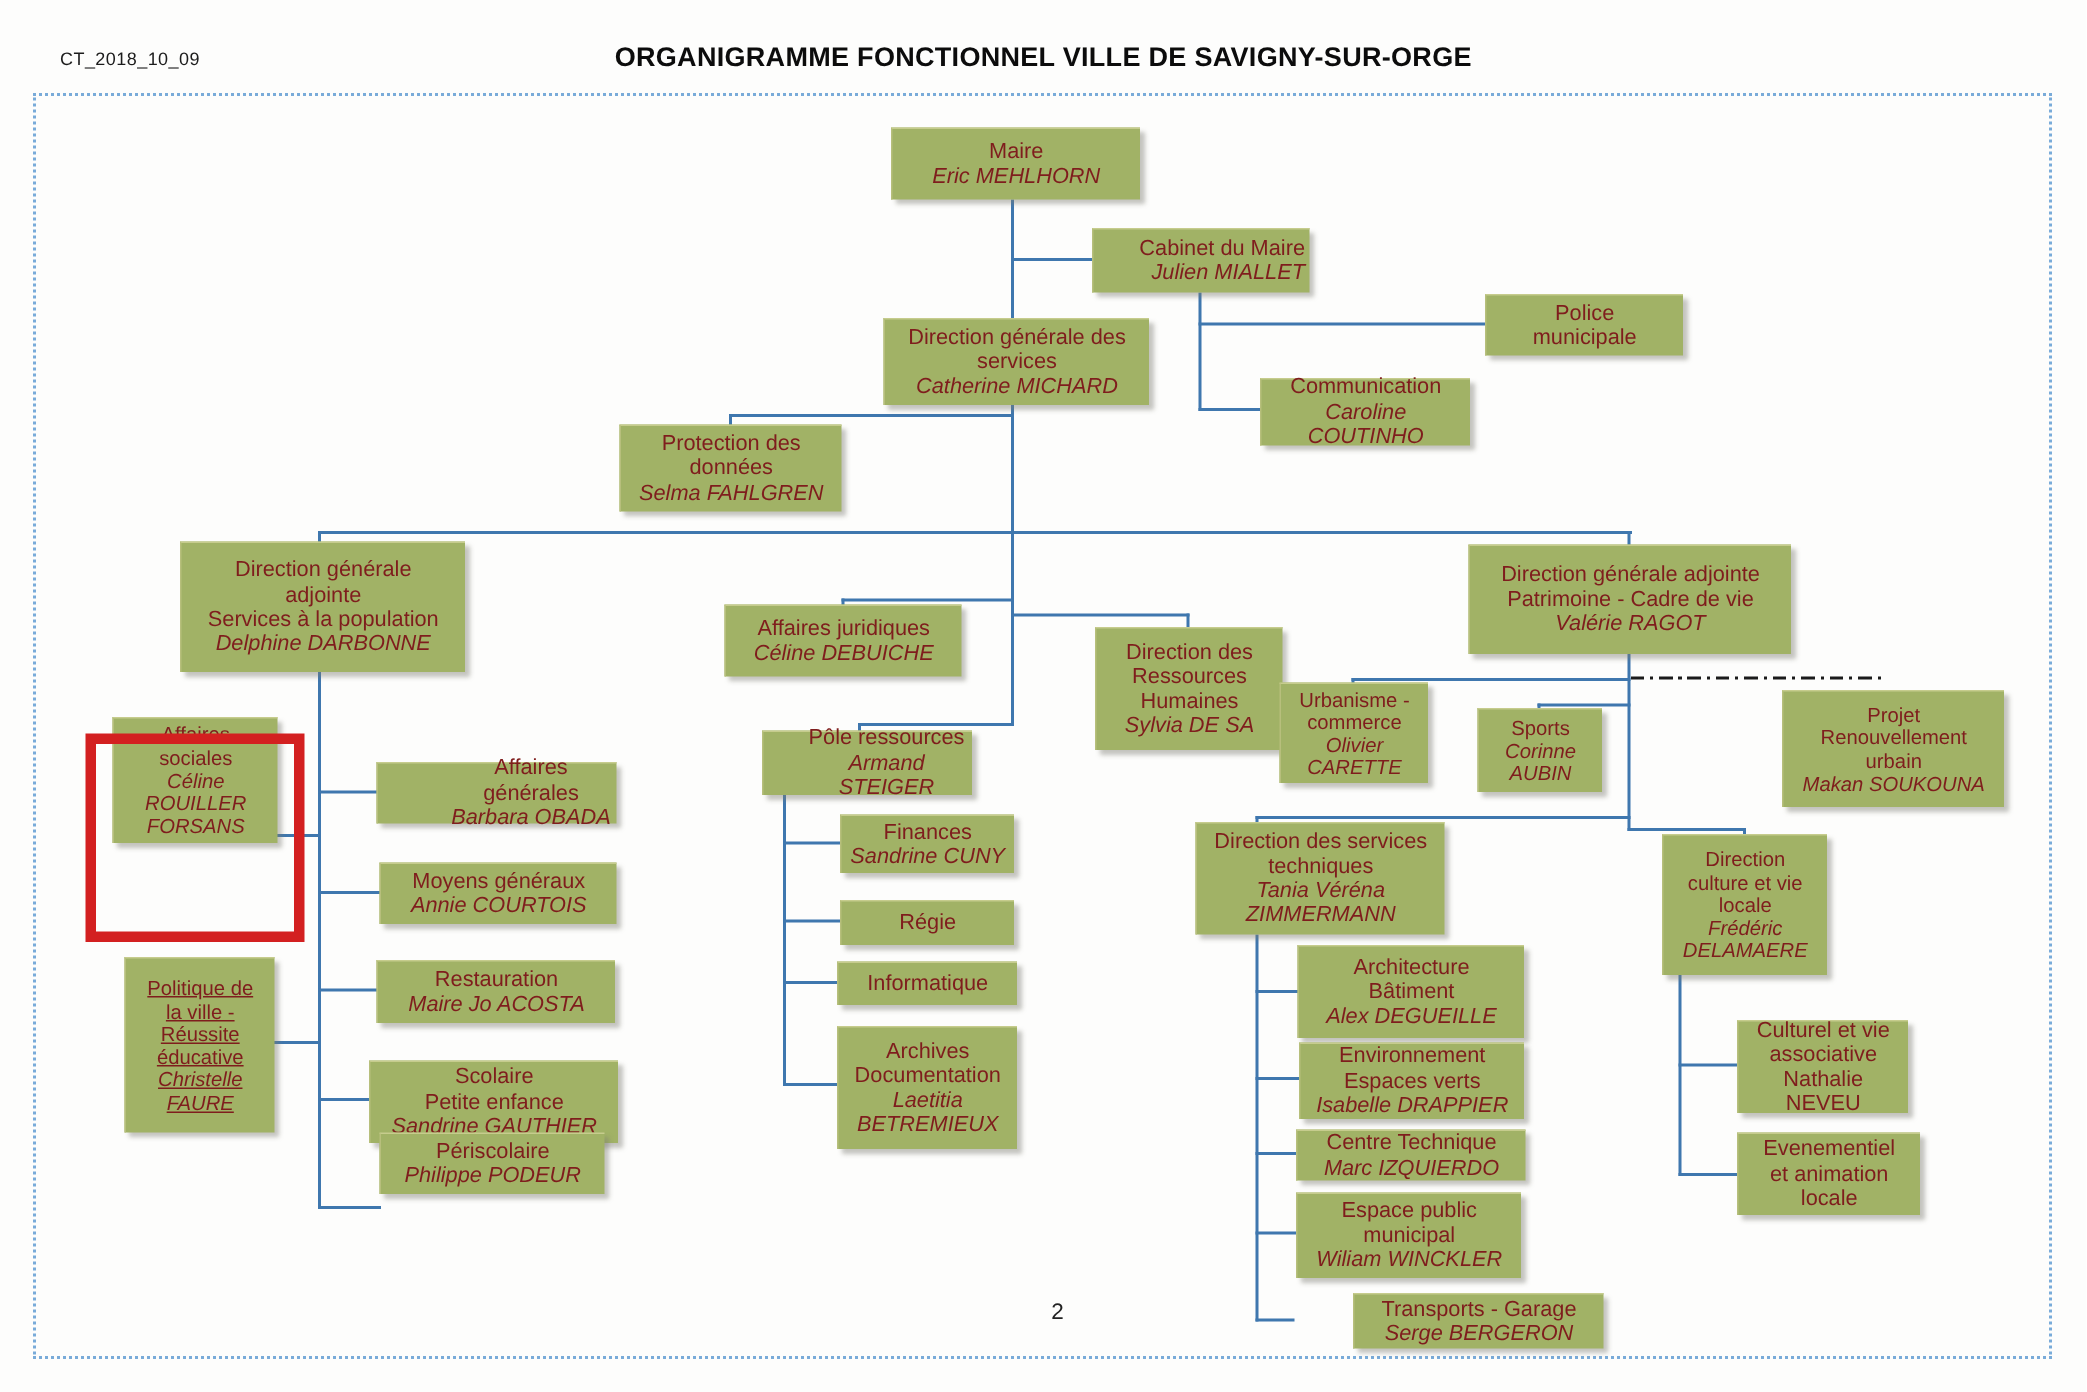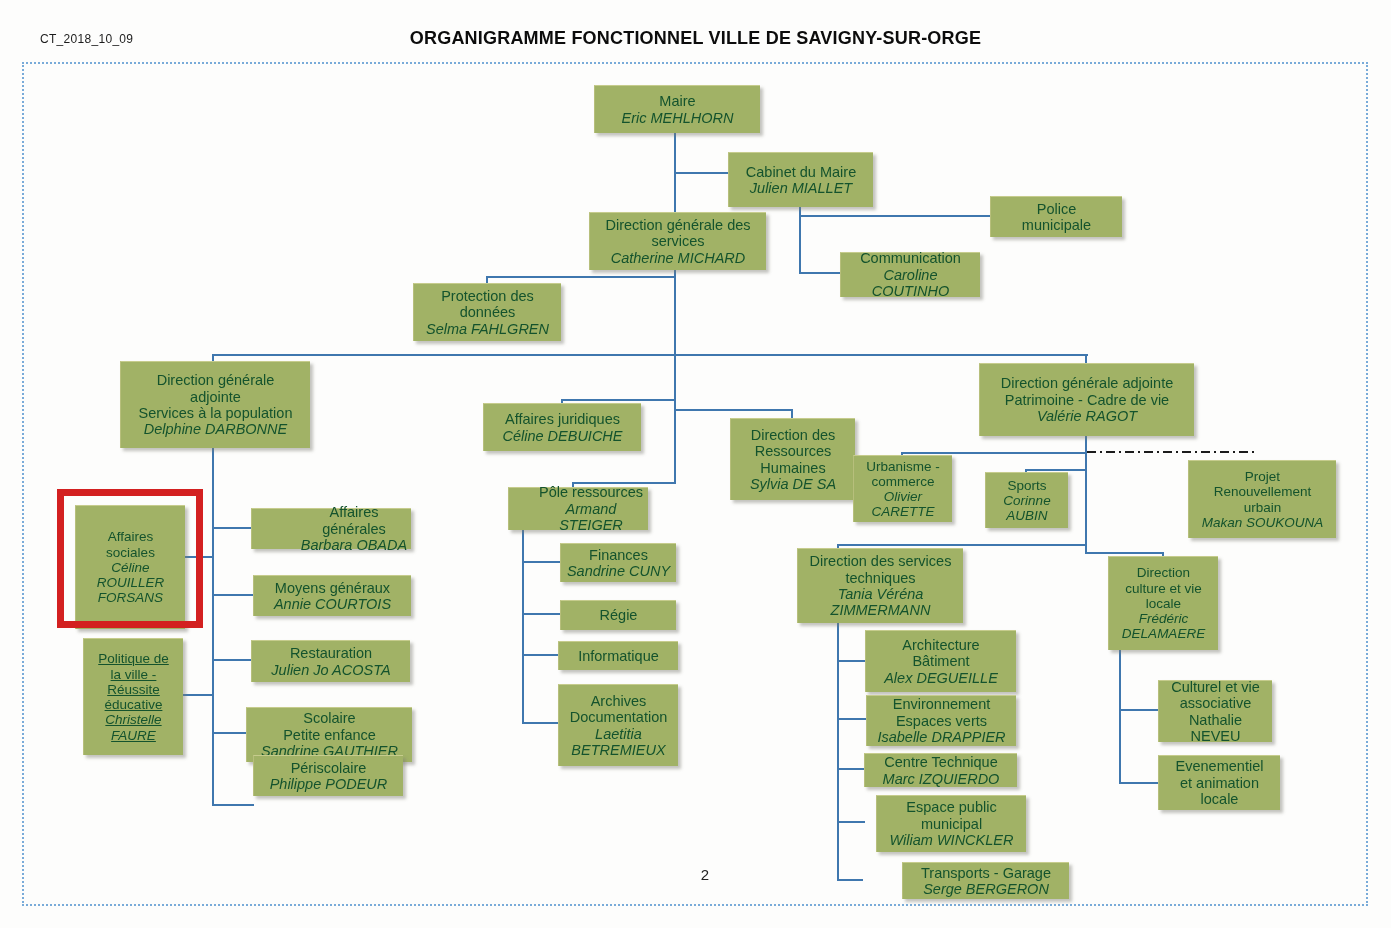--- a/index.html
+++ b/index.html
@@ -5,21 +5,21 @@
   html,body{margin:0;padding:0;background:#ffffff;}
   #page{position:relative;width:1391px;height:928px;background:#fdfdfc;overflow:hidden;
         font-family:"Liberation Sans",sans-serif;}
   .docref{position:absolute;left:40px;top:32px;font-size:12px;color:#1c1c1c;letter-spacing:.3px;}
   .ptitle{position:absolute;left:0;right:0;top:28px;text-align:center;font-weight:bold;
           font-size:18px;color:#0c0c0c;letter-spacing:.2px;}
   .frame{position:absolute;left:22px;top:62px;width:1342px;height:840px;
          border:2px dotted #79abd9;}
   .pagenum{position:absolute;left:688px;top:866px;width:34px;text-align:center;
            font-size:15px;color:#222;}
-  .node{position:absolute;box-sizing:border-box;background:#a1b266;color:#14532d;
+  .node{position:absolute;box-sizing:border-box;background:#a1b266;color:#7f1d1d;
         display:flex;flex-direction:column;justify-content:center;align-items:center;
         text-align:center;font-size:14.5px;line-height:1.13;padding:2px 3px;
         border-top:1px solid #c6cc8d;border-left:1px solid #b7bf7c;
         box-shadow:3px 3px 3px rgba(125,125,115,.45);}
   .node .t{white-space:pre-line;}
   .node .n{white-space:pre-line;font-style:italic;}
   .node .n.up{font-style:normal;}
   .sm{font-size:13.5px;}
   .cl{position:absolute;background:#3f77ae;}
   .hl{height:2px;}
@@ -85,21 +85,21 @@
   <div class="cl hl" style="left:837px;top:821px;width:28px;"></div>
   <div class="cl hl" style="left:837px;top:879px;width:26px;"></div>
   <div class="cl vl" style="left:1119px;top:650px;height:134px;"></div>
   <div class="cl hl" style="left:1119px;top:709px;width:40px;"></div>
   <div class="cl hl" style="left:1119px;top:782px;width:40px;"></div>
 
   <div class="node" style="left:594px;top:85px;width:166px;height:48px;">
     <span class="t">Maire</span>
     <span class="n">Eric MEHLHORN</span>
   </div>
-  <div class="node" style="left:728px;top:152px;width:145px;height:55px;">
+  <div class="node" style="left:728px;top:152px;width:145px;height:43px;align-items:flex-end;">
     <span class="t">Cabinet du Maire</span>
     <span class="n">Julien MIALLET</span>
   </div>
   <div class="node" style="left:990px;top:196px;width:132px;height:41px;">
     <span class="t">Police
 municipale</span>
   </div>
   <div class="node" style="left:840px;top:252px;width:140px;height:45px;">
     <span class="t">Communication</span>
     <span class="n">Caroline COUTINHO</span>
@@ -145,21 +145,21 @@
     <span class="t">Sports</span>
     <span class="n">Corinne
 AUBIN</span>
   </div>
   <div class="node sm" style="left:1188px;top:460px;width:148px;height:78px;">
     <span class="t">Projet
 Renouvellement
 urbain</span>
     <span class="n">Makan SOUKOUNA</span>
   </div>
-  <div class="node sm" style="left:75px;top:505px;width:110px;height:124px;">
+  <div class="node sm" style="left:75px;top:478px;width:110px;height:84px;">
     <span class="t">Affaires
 sociales</span>
     <span class="n">Céline
 ROUILLER
 FORSANS</span>
   </div>
   <div class="node" style="left:251px;top:508px;width:160px;height:41px;padding-left:48px;">
     <span class="t">Affaires générales</span>
     <span class="n">Barbara OBADA</span>
   </div>
@@ -170,21 +170,21 @@
   <div class="node sm" style="left:83px;top:638px;width:100px;height:117px;text-decoration:underline;">
     <span class="t">Politique de
 la ville -
 Réussite
 éducative</span>
     <span class="n">Christelle
 FAURE</span>
   </div>
   <div class="node" style="left:251px;top:640px;width:159px;height:42px;">
     <span class="t">Restauration</span>
-    <span class="n">Julien Jo ACOSTA</span>
+    <span class="n">Maire Jo ACOSTA</span>
   </div>
   <div class="node" style="left:246px;top:707px;width:166px;height:55px;">
     <span class="t">Scolaire
 Petite enfance</span>
     <span class="n">Sandrine GAUTHIER</span>
   </div>
   <div class="node" style="left:253px;top:755px;width:150px;height:41px;">
     <span class="t">Périscolaire</span>
     <span class="n">Philippe PODEUR</span>
   </div>
@@ -221,21 +221,21 @@
   </div>
   <div class="node" style="left:866px;top:695px;width:150px;height:51px;">
     <span class="t">Environnement
 Espaces verts</span>
     <span class="n">Isabelle DRAPPIER</span>
   </div>
   <div class="node" style="left:864px;top:753px;width:153px;height:34px;padding:0 2px;">
     <span class="t">Centre Technique</span>
     <span class="n">Marc IZQUIERDO</span>
   </div>
-  <div class="node" style="left:864px;top:795px;width:150px;height:57px;margin-left:12px;">
+  <div class="node" style="left:864px;top:795px;width:150px;height:57px;">
     <span class="t">Espace public
 municipal</span>
     <span class="n">Wiliam WINCKLER</span>
   </div>
   <div class="node" style="left:862px;top:862px;width:167px;height:37px;padding:0 2px;margin-left:40px;">
     <span class="t">Transports - Garage</span>
     <span class="n">Serge BERGERON</span>
   </div>
   <div class="node sm" style="left:1108px;top:556px;width:110px;height:94px;">
     <span class="t">Direction

